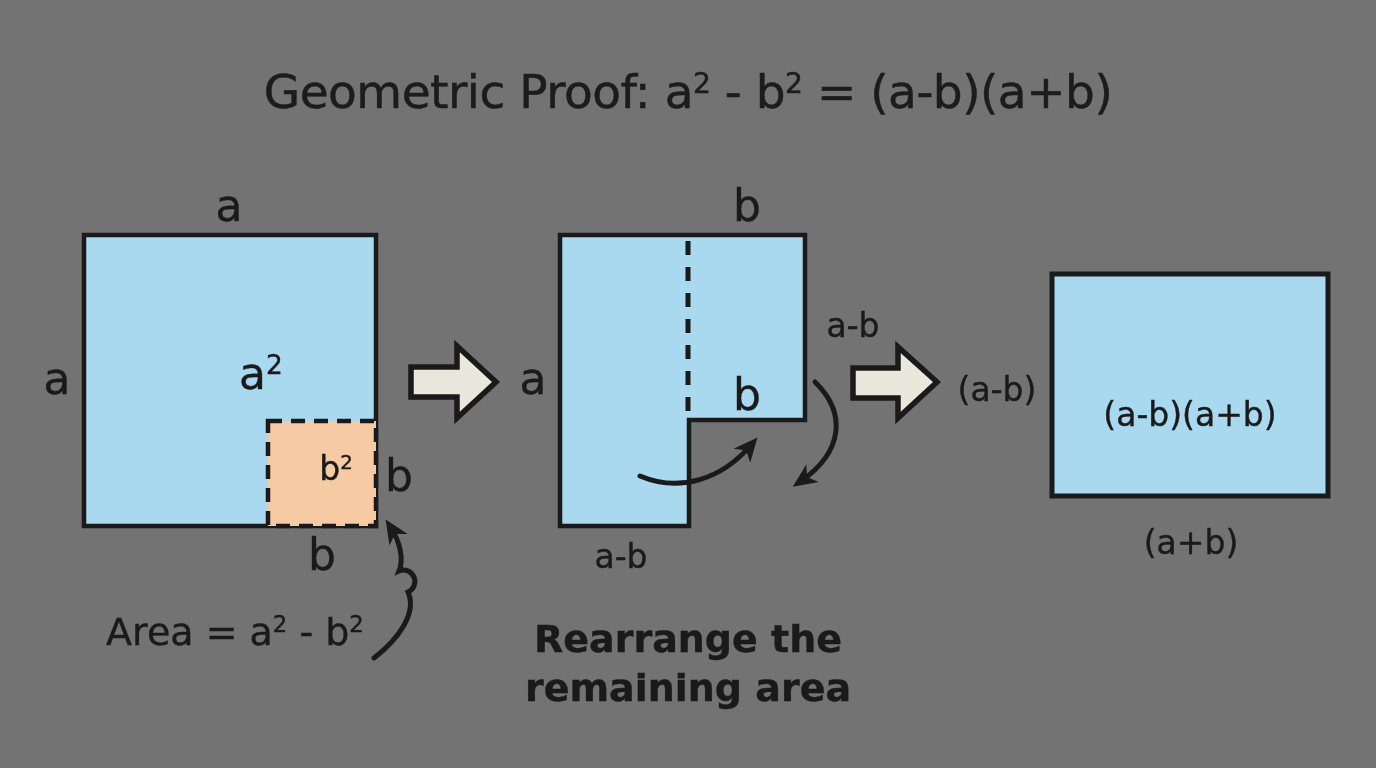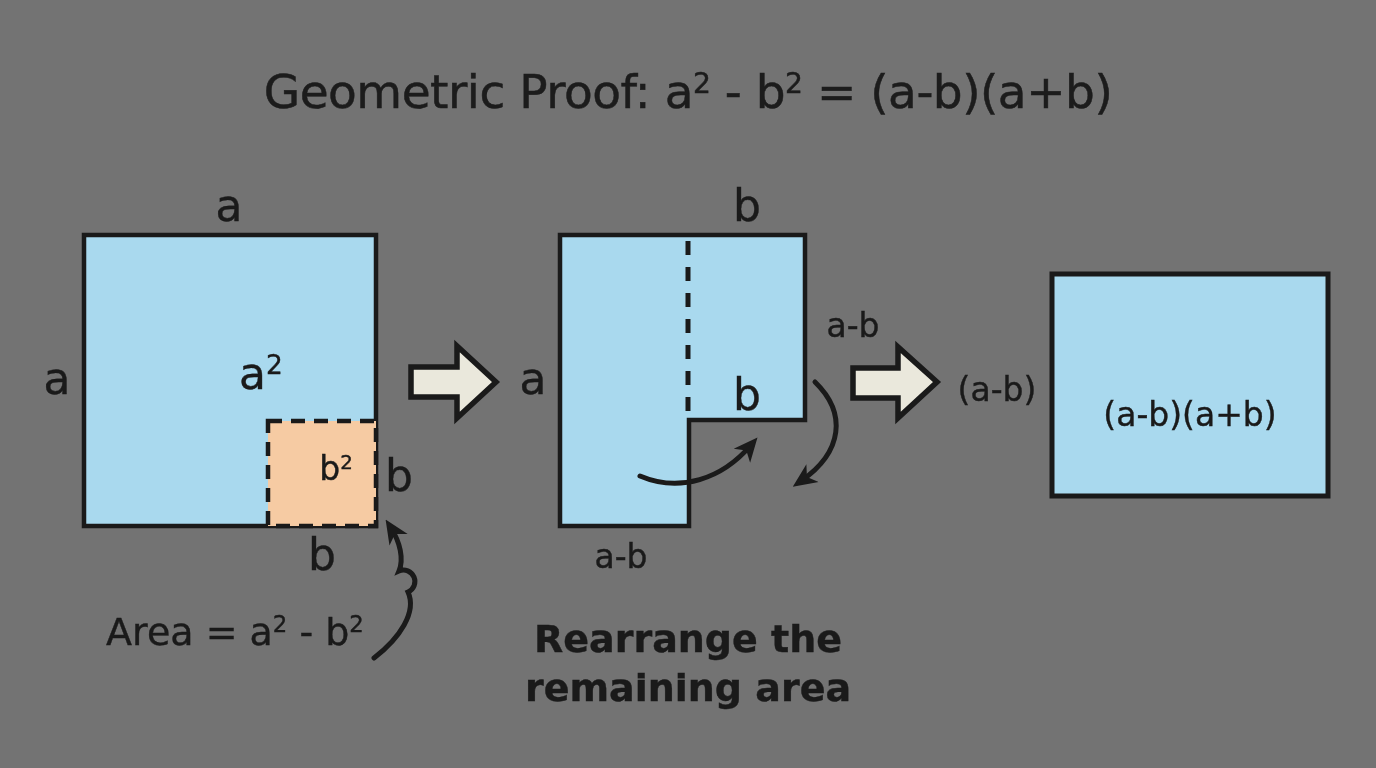--- a/index.html
+++ b/index.html
@@ -97,14 +97,15 @@
   <div class="lbl small" style="left:853px; top:325px;">a-b</div>
   <div class="lbl" style="left:747px; top:395px;">b</div>
   <div class="lbl small" style="left:621px; top:556px;">a-b</div>
   <div class="lbl caption two-line" style="left:688px; top:664px;">
       <span style="display:block;font-weight:bold;">Rearrange the</span>
       <span style="display:block;font-weight:bold;">remaining area</span>
     </div>
 
   <div class="lbl small" style="left:997px; top:389px;">(a-b)</div>
   <div class="lbl small" style="left:1190px; top:388px;margin-top:26px;">(a-b)(a+b)</div>
+  <div class="lbl small" style="left:1191px; top:542px;">(a+b)</div>
 
 </div>
 
 </body></html>

